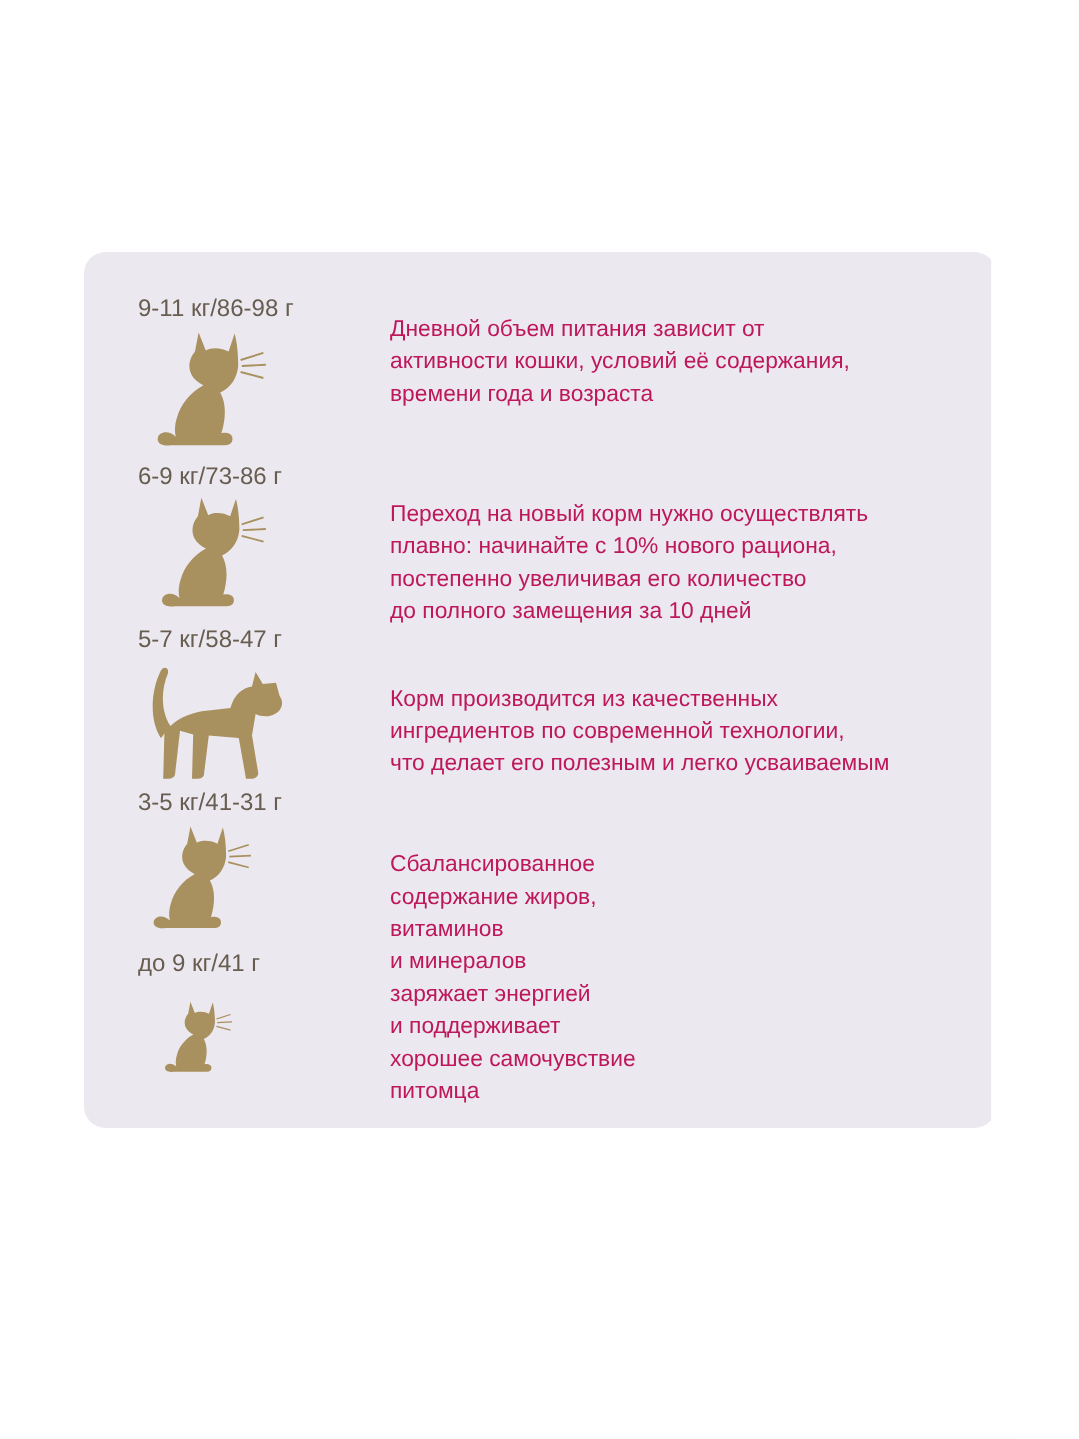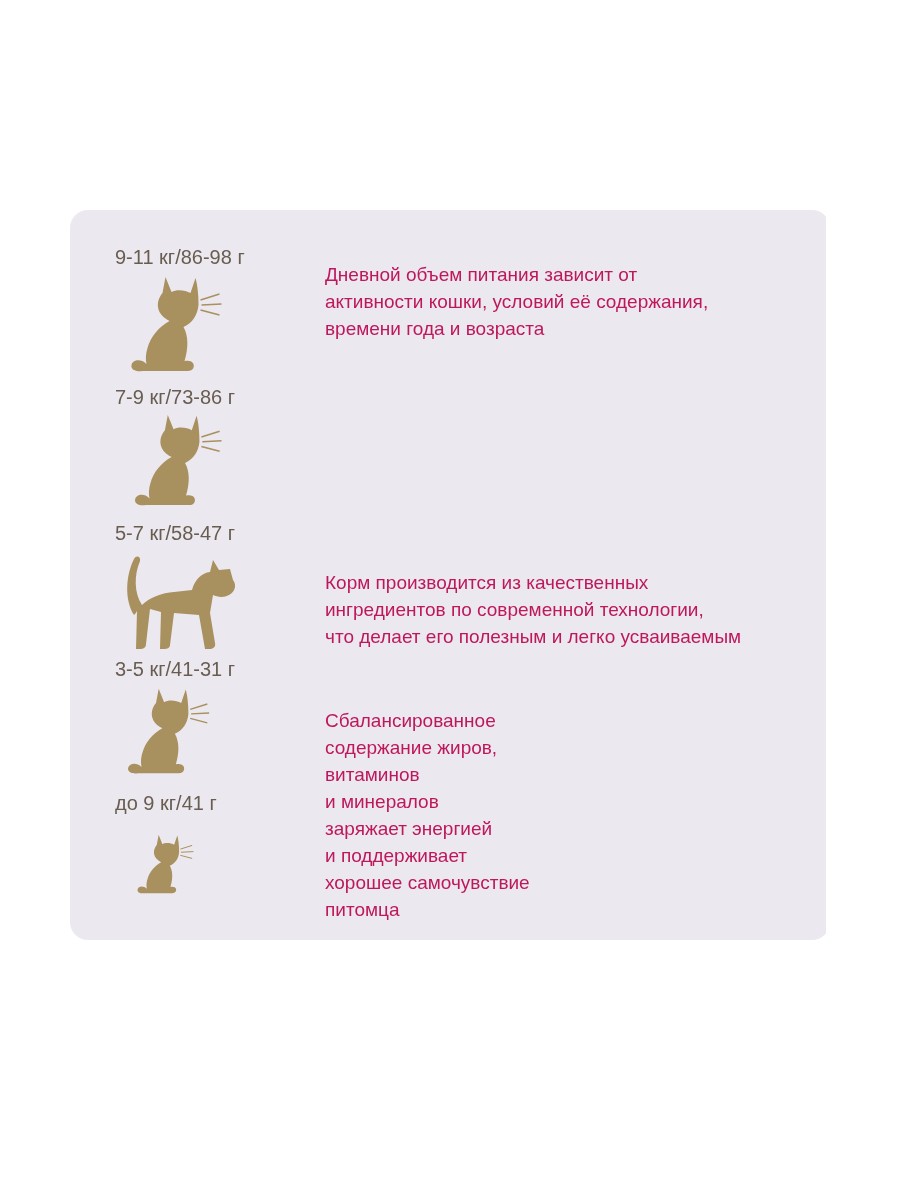--- a/index.html
+++ b/index.html
@@ -65,21 +65,21 @@
     <span>НОРМЕ СУХОГО КОРМА:</span>
   </h1>
 
   <div class="card">
 
     <div class="weight w1">9-11 кг/86-98 г</div>
     <svg class="cat c1">
         <use href="#cat-sitting"></use>
       </svg>
 
-    <div class="weight w2">7-9 кг/73-86 г</div>
+    <div class="weight w2">6-9 кг/73-86 г</div>
     <svg class="cat c2">
         <use href="#cat-sitting"></use>
       </svg>
 
     <div class="weight w3">5-7 кг/58-47 г</div>
     <svg class="cat c3">
         <use href="#cat-walking"></use>
       </svg>
 
     <div class="weight w4">3-5 кг/41-31 г</div>
@@ -88,20 +88,24 @@
       </svg>
 
     <div class="weight w5">до 9 кг/41 г</div>
     <svg class="cat c5">
         <use href="#cat-sitting"></use>
       </svg>
 
     <p class="para p1">Дневной объем питания зависит от
 активности кошки, условий её содержания,
 времени года и возраста</p>
+    <p class="para p2">Переход на новый корм нужно осуществлять
+плавно: начинайте с 10% нового рациона,
+постепенно увеличивая его количество
+до полного замещения за 10 дней</p>
     <p class="para p4">Сбалансированное
 содержание жиров,
 витаминов
 и минералов
 заряжает энергией
 и поддерживает
 хорошее самочувствие
 питомца</p>
     <p class="para p3">Корм производится из качественных
 ингредиентов по современной технологии,

